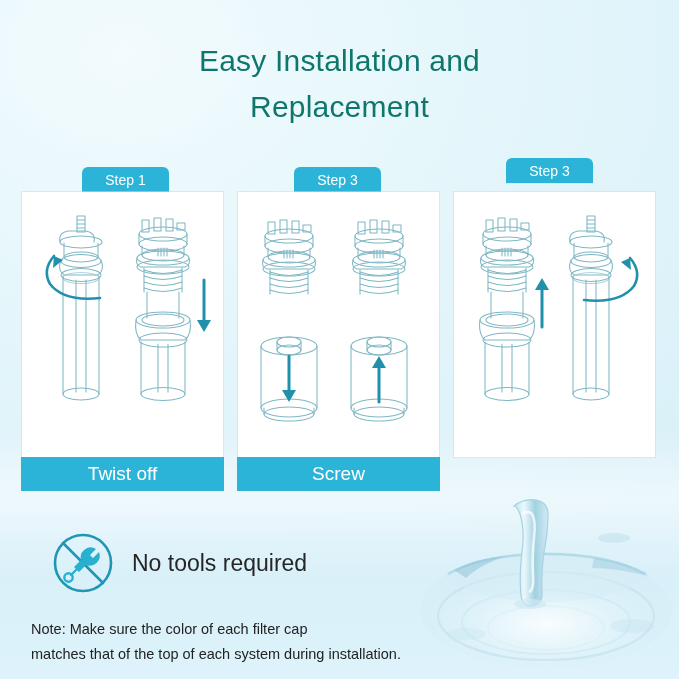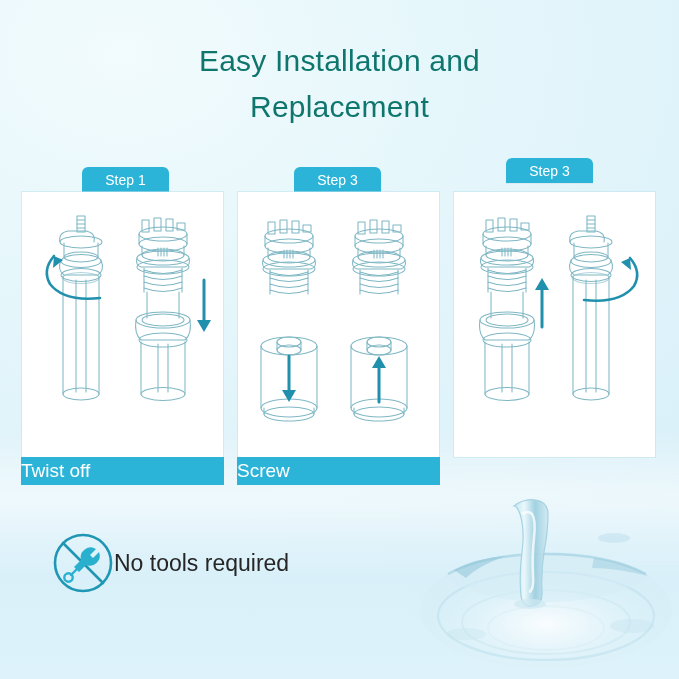--- a/index.html
+++ b/index.html
@@ -54,38 +54,38 @@
   .panel{
     position:absolute;top:192px;width:201px;height:265px;
     background:#ffffff;
     box-shadow:0 0 0 1px rgba(190,225,236,.55);
   }
   .panel.p1{left:22px;}
   .panel.p2{left:238px;}
   .panel.p3{left:454px;}
 
   .caption{
-    position:absolute;top:457px;width:203px;height:28px;
+    position:absolute;top:457px;width:203px;height:34px;
     background:#2bb4d8;
     color:#ffffff;
-    display:flex;align-items:center;
+    display:flex;align-items:center;justify-content:center;
     font-size:19px;
   }
   .caption.c1{left:21px;}
   .caption.c2{left:237px;}
   .caption.c3{left:453px;}
 
   
   .art{position:absolute;left:0;top:0;width:201px;height:265px;}
   .art svg{display:block;width:201px;height:265px;}
 
   
   .notools{
     position:absolute;left:52px;top:532px;
-    display:flex;align-items:center;
+    display:flex;align-items:center;gap:18px;
   }
   .notools .glyph{width:62px;height:62px;display:block;}
   .notools .txt{font-size:23px;color:#262626;}
 
   
   .note{
     position:absolute;left:31px;top:617px;
     font-size:14.5px;line-height:25px;color:#222;
     white-space:pre-line;
   }
@@ -337,20 +337,22 @@
           <line x1="19" y1="43" x2="34" y2="28"></line>
           <circle cx="16.5" cy="45.5" r="4.2"></circle>
         </g>
 
         <path d="M44 17 l-6 6 l3 3 l6 -6 a10 10 0 0 1 -13 13 l-7 7 l-5 -5 l7 -7 a10 10 0 0 1 15 -11 z" fill="#2ab0cf" stroke="none"></path>
       </svg>
     </span>
     <span class="txt">No tools required</span>
   </div>
 
+  <div class="note">Note: Make sure the color of each filter cap
+matches that of the top of each system during installation.</div>
 
   <div class="droplet">
     <svg viewBox="0 0 261 181" xmlns="http://www.w3.org/2000/svg">
       <defs>
         <linearGradient id="colG" x1="0" y1="0" x2="1" y2="0">
           <stop offset="0%" stop-color="#bfe4ef" stop-opacity=".95"></stop>
           <stop offset="30%" stop-color="#eaf8fc" stop-opacity=".95"></stop>
           <stop offset="62%" stop-color="#9ecfdf" stop-opacity=".95"></stop>
           <stop offset="100%" stop-color="#cfe9f2" stop-opacity=".9"></stop>
         </linearGradient>

